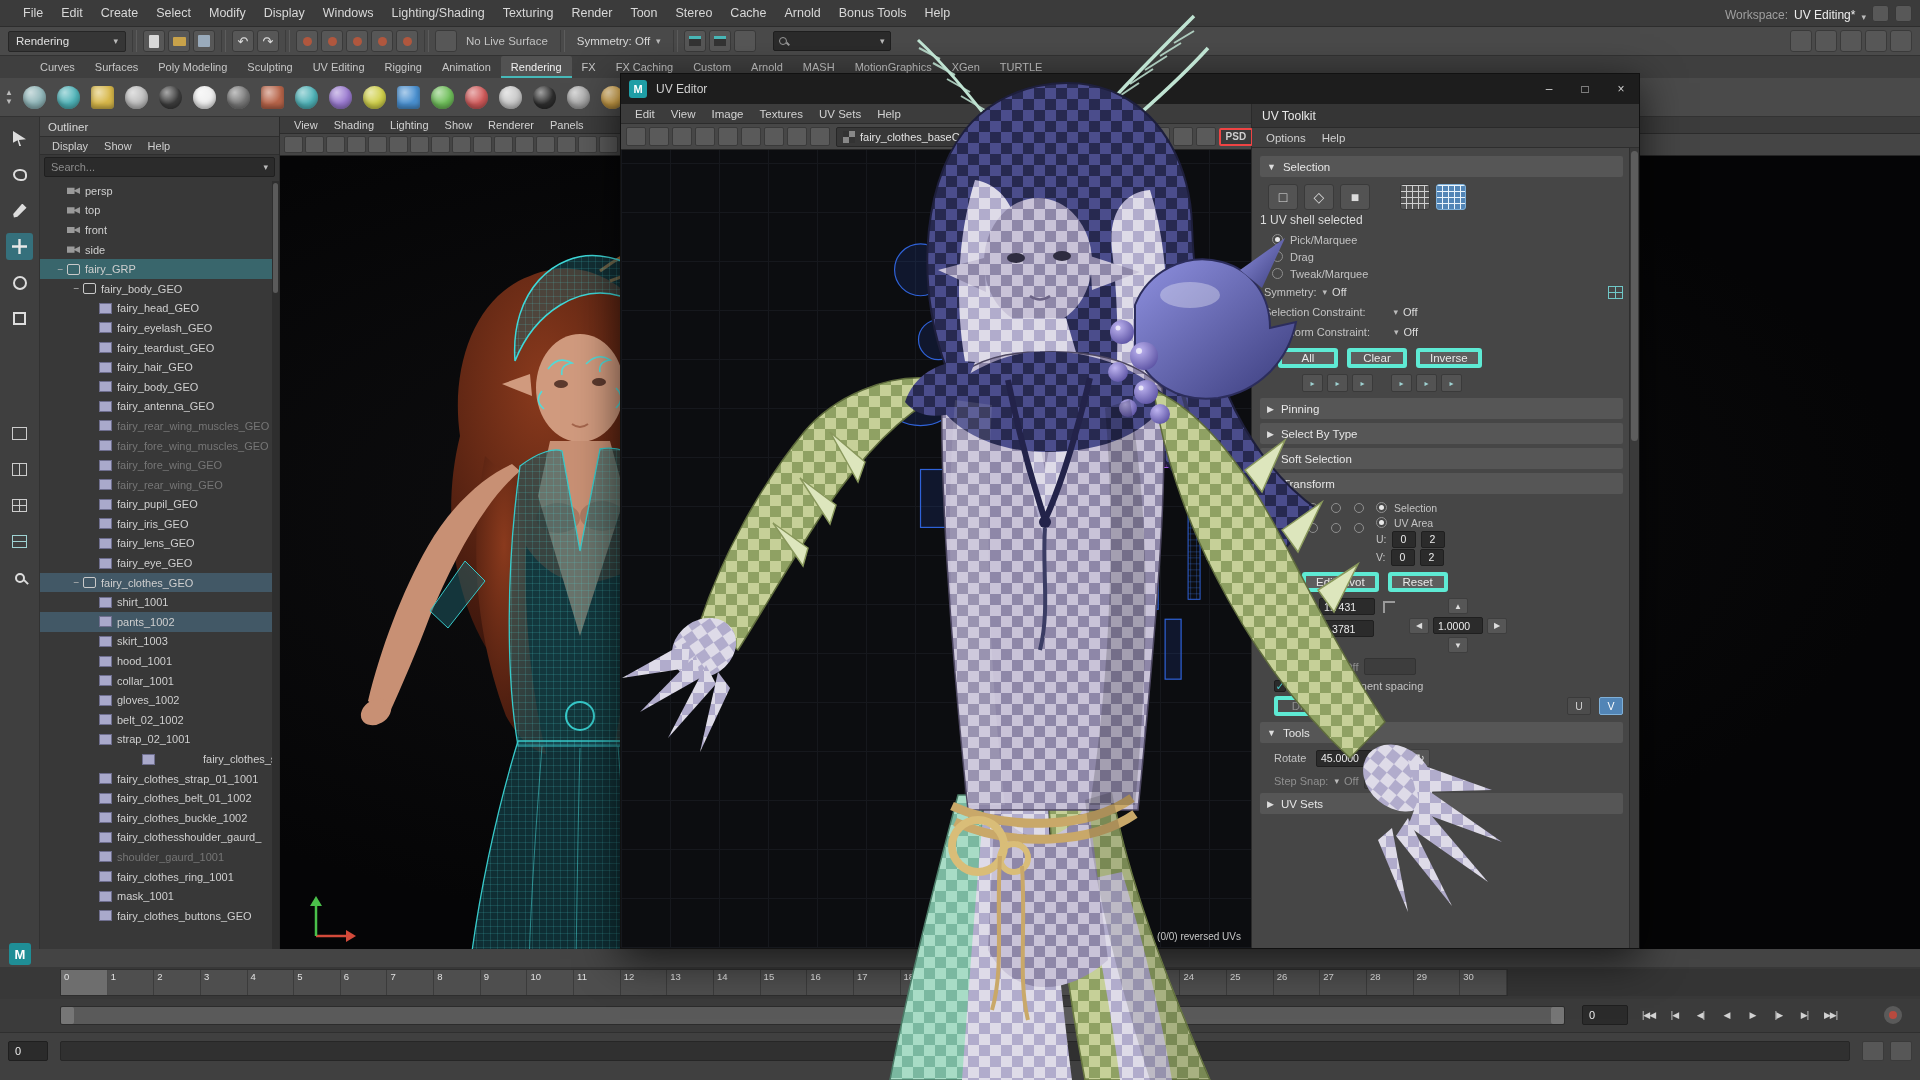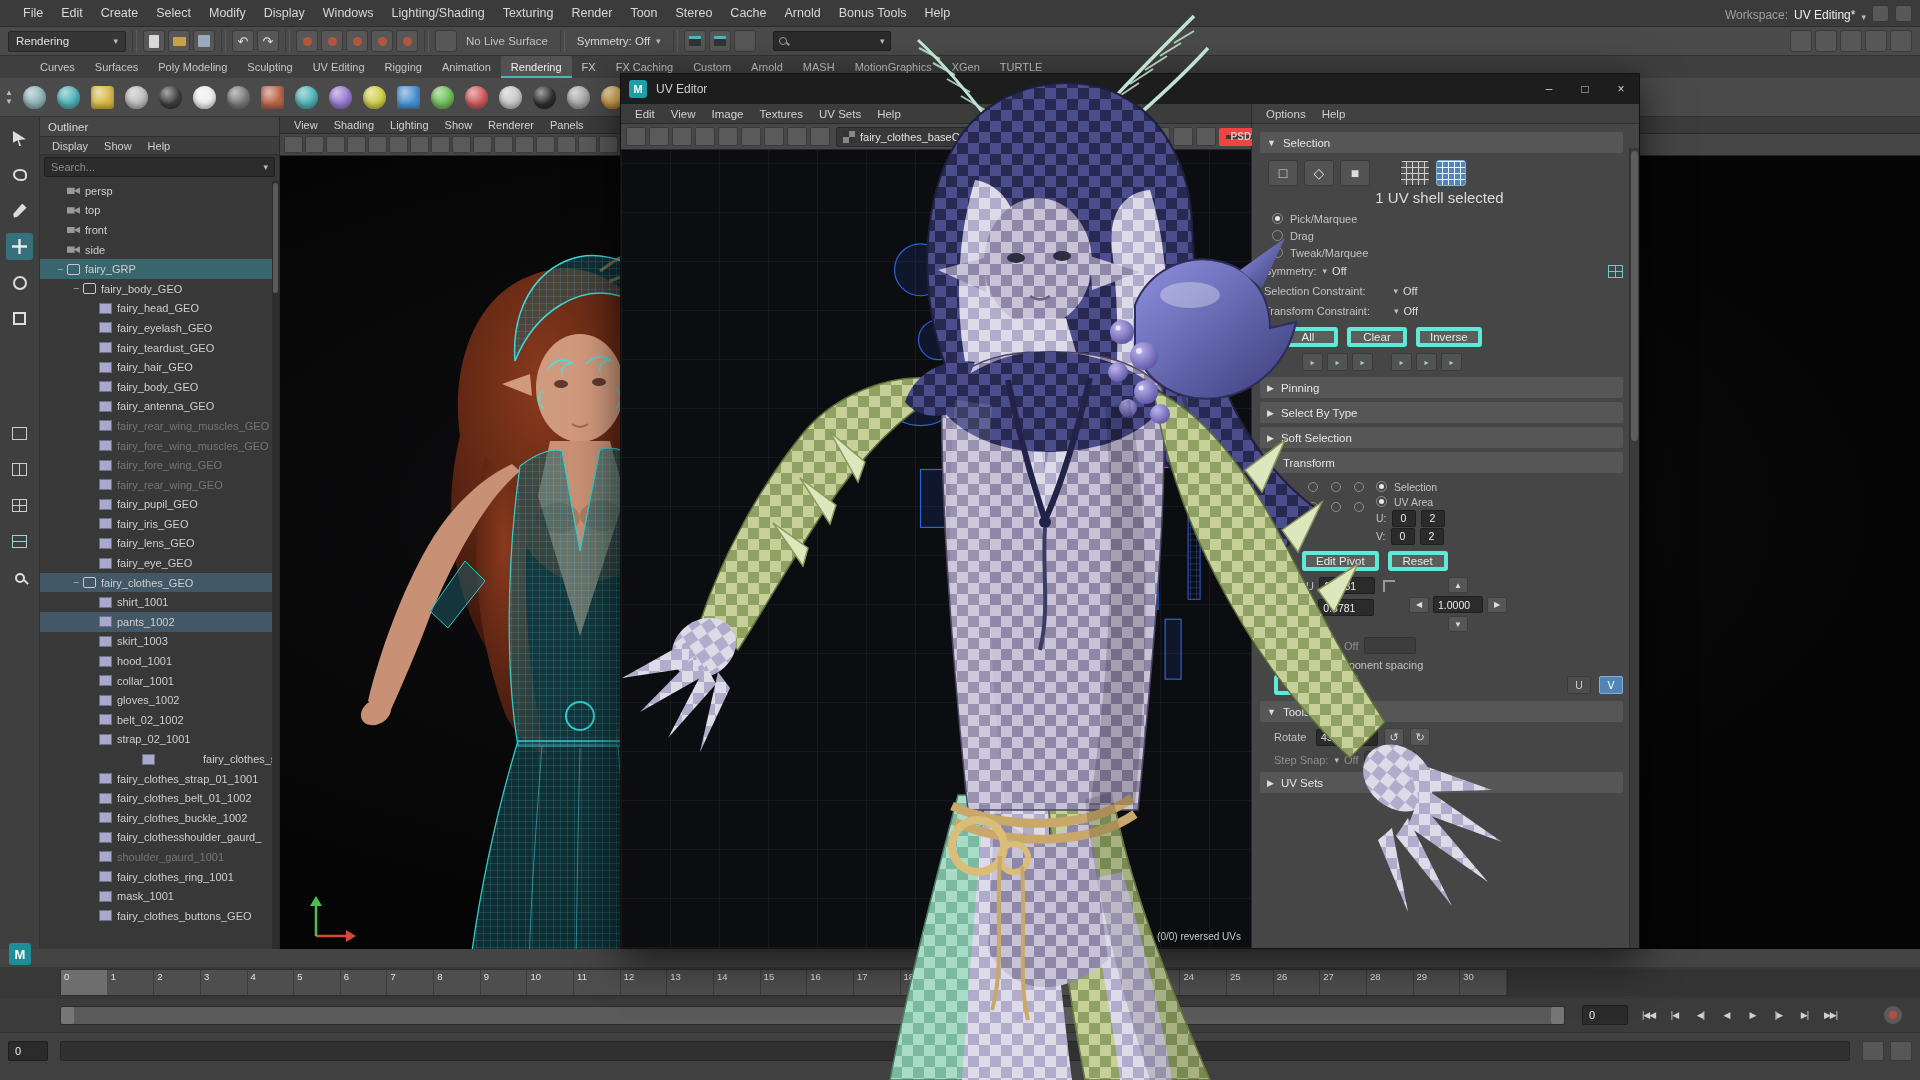--- a/index.html
+++ b/index.html
@@ -106,38 +106,38 @@
 #uv-menubar{height:20px;background:#3c3c3c;display:flex;align-items:center;padding-left:6px;border-bottom:1px solid #2c2c2c;flex:none;}
 #uv-menubar span{font-size:11.5px;color:#d2d2d2;padding:0 8px;}
 #uv-toolbar{height:26px;background:#474747;display:flex;align-items:center;gap:3px;padding:0 5px;border-bottom:1px solid #262626;flex:none;}
 .uv-ic{width:20px;height:19px;background:#5a5a5a;border:1px solid #3a3a3a;border-radius:2px;flex:none;}
 #texture-drop{height:20px;background:#383838;border:1px solid #272727;border-radius:2px;display:flex;align-items:center;gap:5px;padding:0 6px;margin:0 3px;}
 #texture-chip{width:12px;height:12px;background:conic-gradient(#888 25%,#333 25% 50%,#888 50% 75%,#333 75%);}
 #texture-name{font-size:11px;color:#e2e2e2;}
 #uv-slider{width:104px;height:18px;position:relative;margin:0 4px;}
 #uv-slider .track{position:absolute;left:0;right:0;top:8px;height:3px;background:#2a2a2a;border-radius:2px;}
 #uv-slider .knob{position:absolute;left:38px;top:3px;width:9px;height:12px;background:#c9c9c9;border-radius:2px;}
-#psd-chip{height:18px;padding:0 5px;background:#3a3a3a;border:7px solid #ef4444;border-radius:2px;font-size:10px;font-weight:bold;color:#cfcfcf;display:flex;align-items:center;}
+#psd-chip{height:18px;padding:0 5px;background:#3a3a3a;border:2px solid #ef4444;border-radius:2px;font-size:10px;font-weight:bold;color:#cfcfcf;display:flex;align-items:center;}
 #uv-canvas{flex:1;position:relative;background:#0c0d10;background-image:repeating-linear-gradient(0deg,#16181d 0 1px,transparent 1px 49px),repeating-linear-gradient(90deg,#16181d 0 1px,transparent 1px 49px);overflow:hidden;}
 #uv-status{position:absolute;right:10px;bottom:6px;font-size:10px;color:#c9c9c9;z-index:5;}
 
 
 #uv-toolkit{flex:1;background:#464646;position:relative;display:flex;flex-direction:column;overflow:hidden;}
 #tk-header{height:24px;background:#353535;display:flex;align-items:center;padding-left:10px;font-size:12px;color:#e8e8e8;flex:none;border-bottom:1px solid #2a2a2a;}
 #tk-menus{height:20px;background:#404040;display:flex;align-items:center;padding-left:6px;border-bottom:1px solid #2e2e2e;flex:none;}
 #tk-menus span{font-size:11.5px;color:#d0d0d0;padding:0 8px;}
 #tk-content{flex:1;padding:4px 16px 4px 8px;font-size:11px;color:#c3c3c3;overflow:hidden;}
 .sec-head{height:21px;background:#565656;border-radius:2px;display:flex;align-items:center;gap:7px;padding:0 7px;margin:4px 0;color:#e6e6e6;font-size:11.5px;}
 .sec-arrow{font-size:9px;color:#ddd;}
 .selicons{display:flex;gap:6px;margin:7px 0 3px 8px;align-items:center;}
 .selic{width:30px;height:26px;background:#535353;border:1px solid #3a3a3a;border-radius:3px;display:flex;align-items:center;justify-content:center;font-size:14px;color:#dcdcdc;}
 .selic.gridic{background-image:repeating-linear-gradient(0deg,transparent 0 5px,#cfcfcf 5px 6px),repeating-linear-gradient(90deg,transparent 0 5px,#cfcfcf 5px 6px);background-color:#535353;}
 .selic.active{background-color:#5285b6;border-color:#7fb0d8;background-image:repeating-linear-gradient(0deg,transparent 0 5px,#eaf4fb 5px 6px),repeating-linear-gradient(90deg,transparent 0 5px,#eaf4fb 5px 6px);}
 .selic-gap{width:18px;}
-#sel-status{text-align:center;color:#dcdcdc;margin:2px 4px 4px 0;font-size:15px;}
+#sel-status{text-align:left;color:#dcdcdc;margin:2px 4px 4px 0;font-size:12px;}
 .radio-row{display:flex;align-items:center;gap:7px;height:17px;margin-left:12px;}
 .radio{width:11px;height:11px;border:1.5px solid #8f8f8f;border-radius:50%;position:relative;flex:none;}
 .radio.on::after{content:"";position:absolute;inset:2px;background:#e8e8e8;border-radius:50%;}
 .drop-row{display:flex;align-items:center;height:20px;margin-left:4px;gap:6px;}
 .drop-val{display:flex;align-items:center;gap:5px;color:#dcdcdc;}
 .tk-grid-ic{width:15px;height:13px;border:1.5px solid #6fc7c7;background:linear-gradient(transparent 45%,#6fc7c7 45% 55%,transparent 55%),linear-gradient(90deg,transparent 45%,#6fc7c7 45% 55%,transparent 55%);margin-left:auto;}
 .btn-row{display:flex;gap:9px;margin:6px 0 6px 18px;}
 .tk-btn{height:20px;min-width:60px;background:#5d5d5d;border:4px solid #5eead4;border-radius:3px;color:#e8e8e8;font-size:11.5px;display:flex;align-items:center;justify-content:center;padding:0 10px;}
 .tk-btn.dim{color:#8f8f8f;background:#4d4d4d;}
 .conv-row{display:flex;gap:4px;margin:2px 0 6px 42px;}
@@ -833,20 +833,21 @@
                 <path d="M444,364 L436,382 L452,382 Z" fill="#3ae03a"></path>
                 <path d="M448,452 L522,452" stroke="#e03a3a" stroke-width="2"></path>
                 <path d="M536,452 L518,444 L518,460 Z" fill="#e03a3a"></path>
               </g>
             </svg>
             <span id="uv-status">(1/0) UV shells, (0/0) overlapping UVs, (0/0) reversed UVs</span>
           </div>
         </div>
 
         <div id="uv-toolkit">
+          <div id="tk-header">UV Toolkit</div>
           <div id="tk-menus">
 
           <span>Options</span>
               <span>Help</span>
             </div>
           <div id="tk-content">
             <div class="sec-head">
               <span class="sec-arrow">▼</span>
               <span>Selection</span>
             </div>

